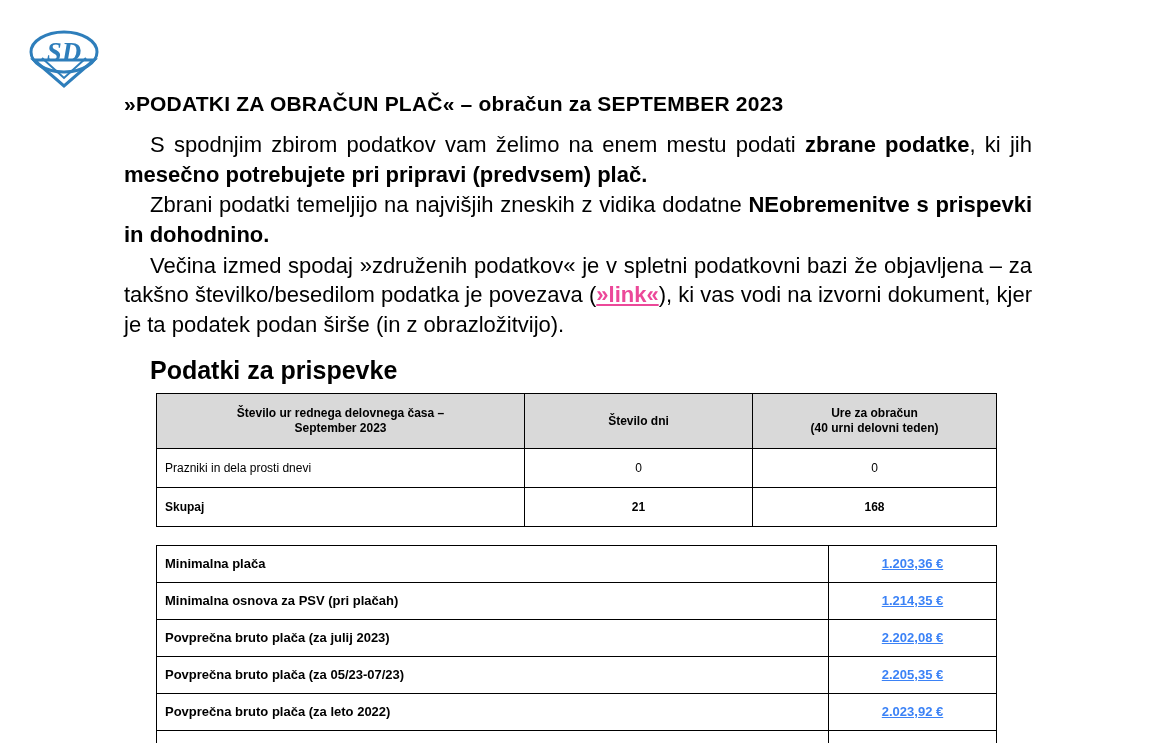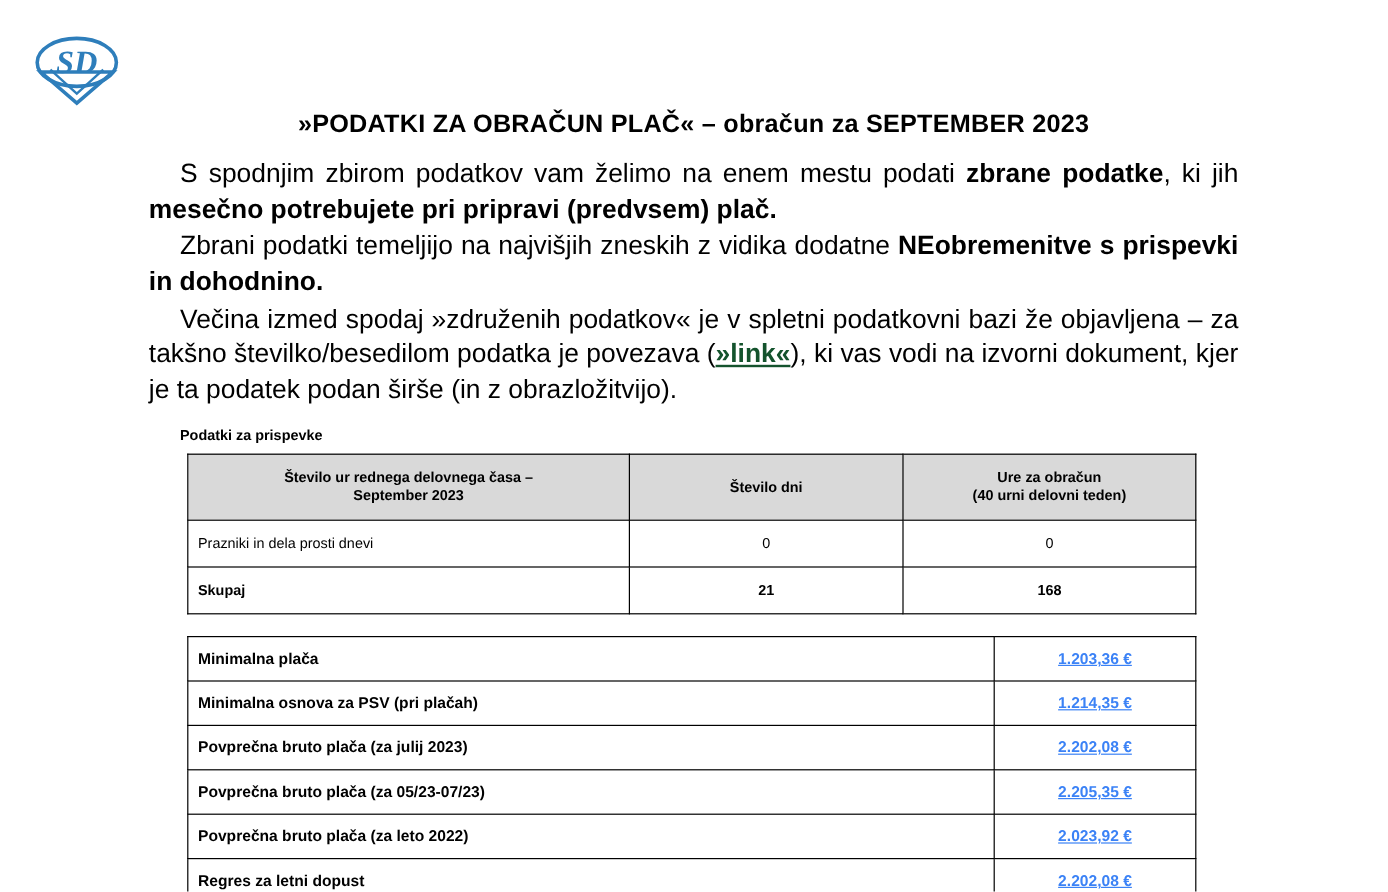--- a/index.html
+++ b/index.html
@@ -32,48 +32,47 @@
 
   
   .content {
     position: absolute;
     left: 124px;
     top: 92px;
     width: 908px;
   }
 
   .doc-title {
-    text-align: center;
     font-size: 21px;
     font-weight: bold;
     letter-spacing: 0.2px;
     margin: 0 0 14px 0;
     white-space: nowrap;
   }
 
   .para {
     font-size: 22px;
     line-height: 1.35;
     text-align: justify;
     margin: 0;
     text-indent: 26px;
   }
   .para + .para {
     margin-top: 1px;
   }
   .para b { font-weight: bold; }
 
   .link {
-    color: #14532d;
+    color: #ec4899;
     text-decoration: underline;
     font-weight: bold;
   }
 
   .section-head {
-    font-size: 12px;
+    font-size: 25px;
     font-weight: bold;
     margin: 16px 0 8px 26px;
   }
 
   
   table {
     border-collapse: collapse;
     table-layout: fixed;
   }
 

